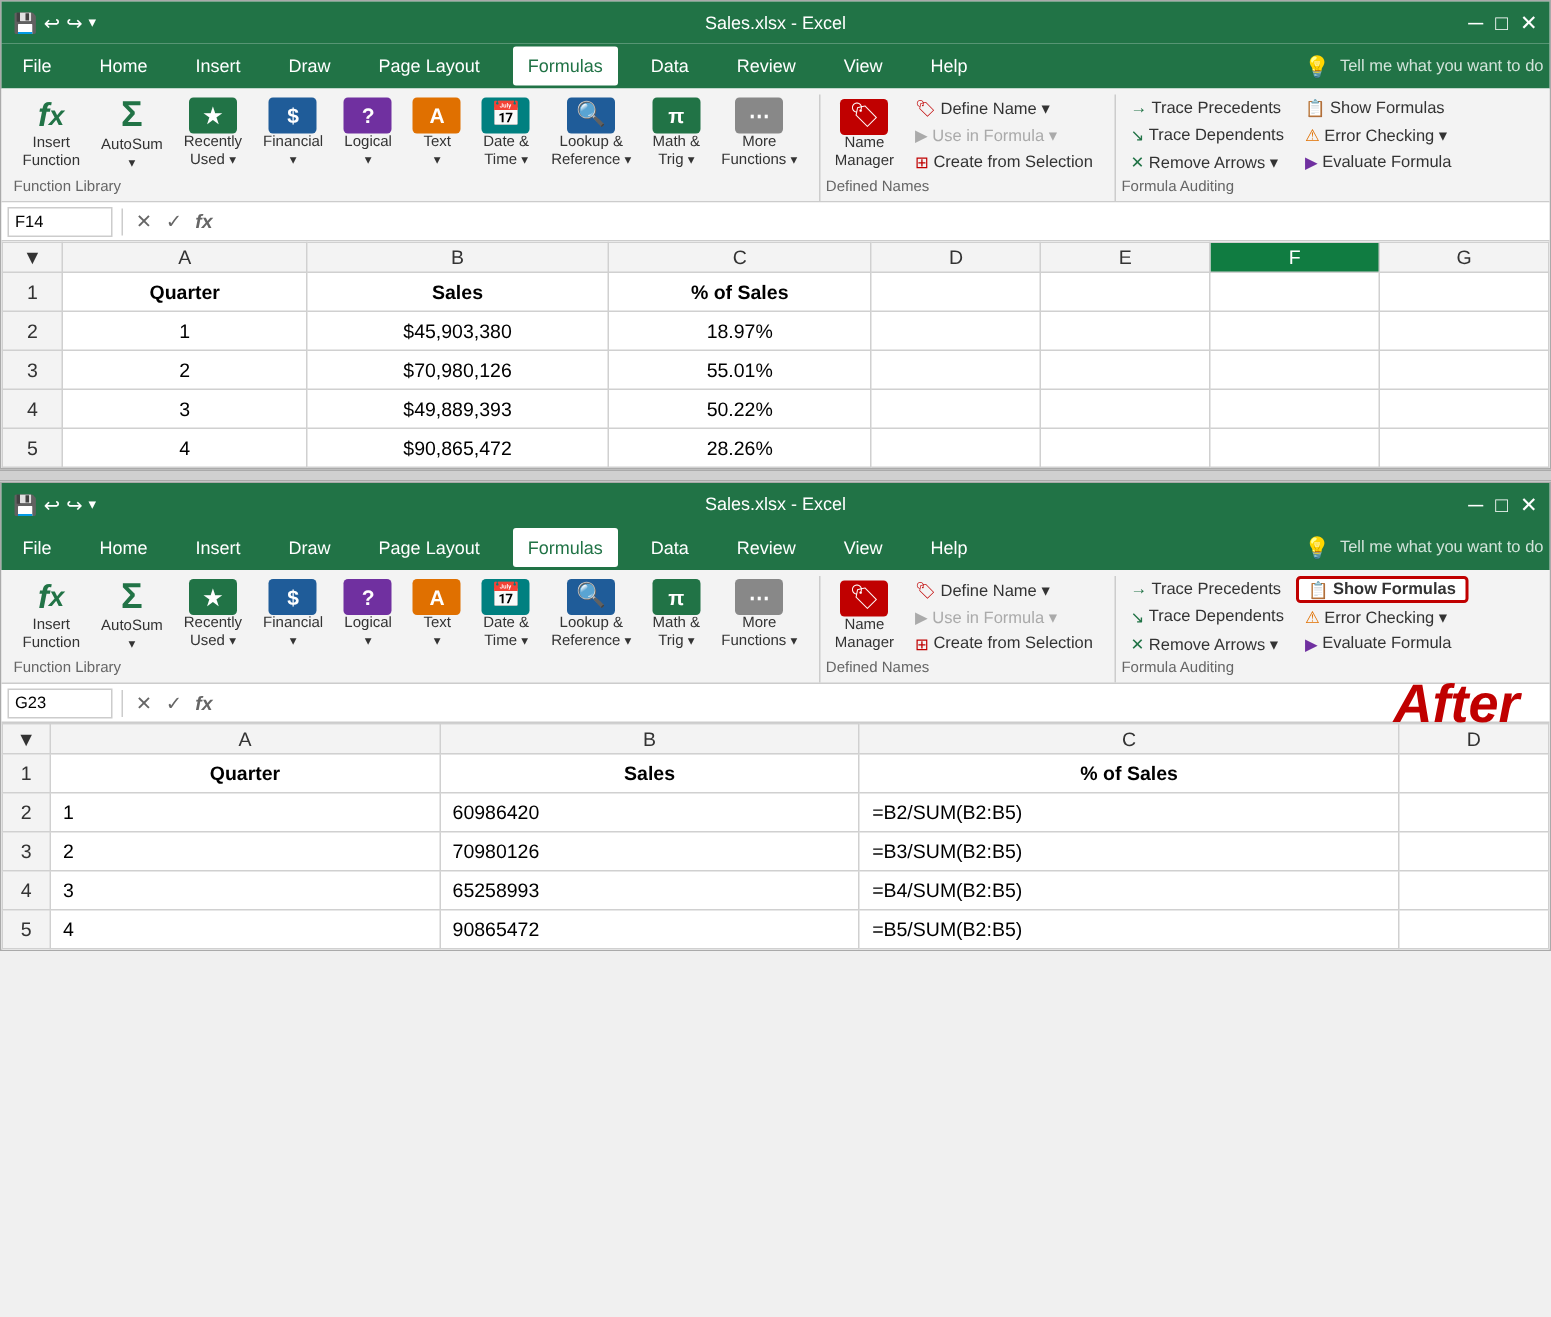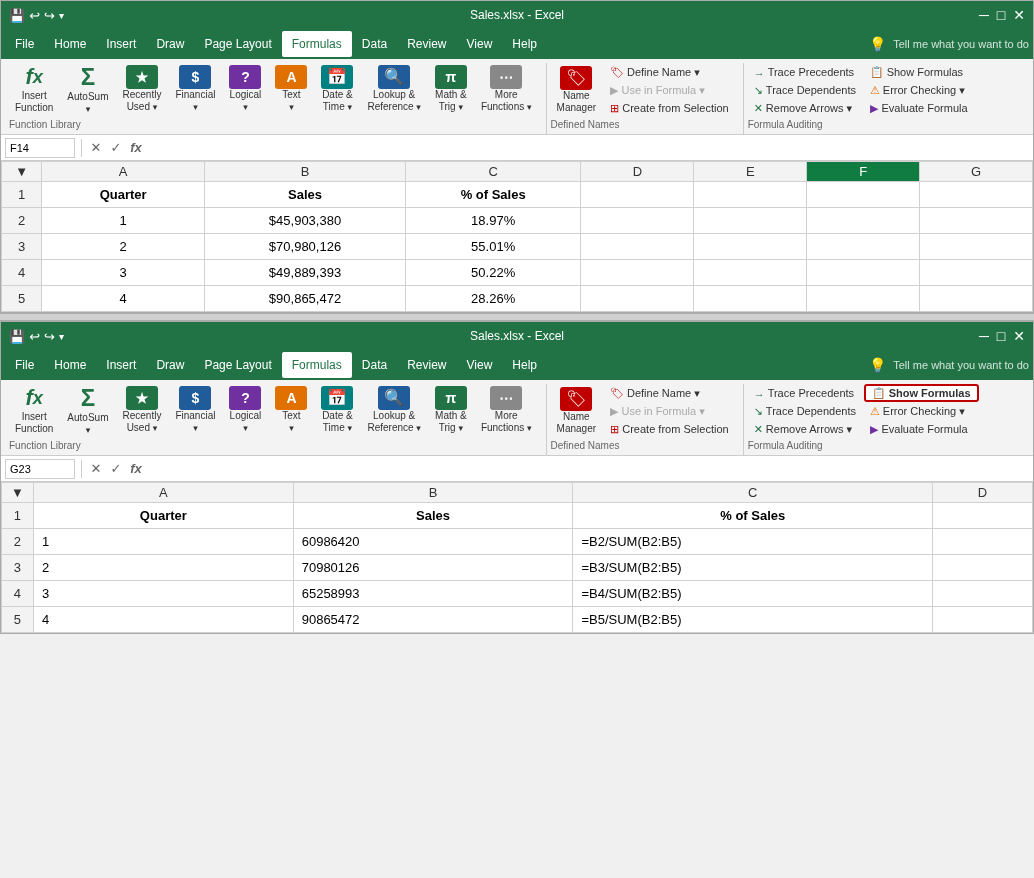--- a/index.html
+++ b/index.html
@@ -18,21 +18,21 @@
     }
 
     
     .menu-bar {
       background: #217346;
       color: white;
       height: 30px;
       display: flex;
       align-items: center;
       padding: 0 4px;
-      gap: 0;
+      gap: 12px;
     }
     .menu-item {
       padding: 4px 10px;
       color: white;
       font-size: 12px;
       cursor: pointer;
       border-radius: 2px;
       height: 26px;
       display: flex;
       align-items: center;
@@ -625,20 +625,21 @@
     <div class="name-box">
       <span>G23</span>
     </div>
     <div class="formula-bar-divider"></div>
     <div class="formula-bar-icons">
       <span class="formula-bar-icon">✕</span>
       <span class="formula-bar-icon">✓</span>
       <span class="formula-bar-icon" style="font-style:italic;font-weight:bold">fx</span>
     </div>
     <input class="formula-input" type="text" value="" style="">
+    <span style="font-size:36px;font-weight:bold;color:#c00000;font-style:italic;margin-left:auto;padding-right:16px">After</span>
   </div>
 
   <div class="spreadsheet-container">
     <table class="sheet">
       <colgroup>
         <col style="width:32px">
         <col style="width:260px">
         <col style="width:280px">
         <col style="width:360px">
         <col style="width:100px">

